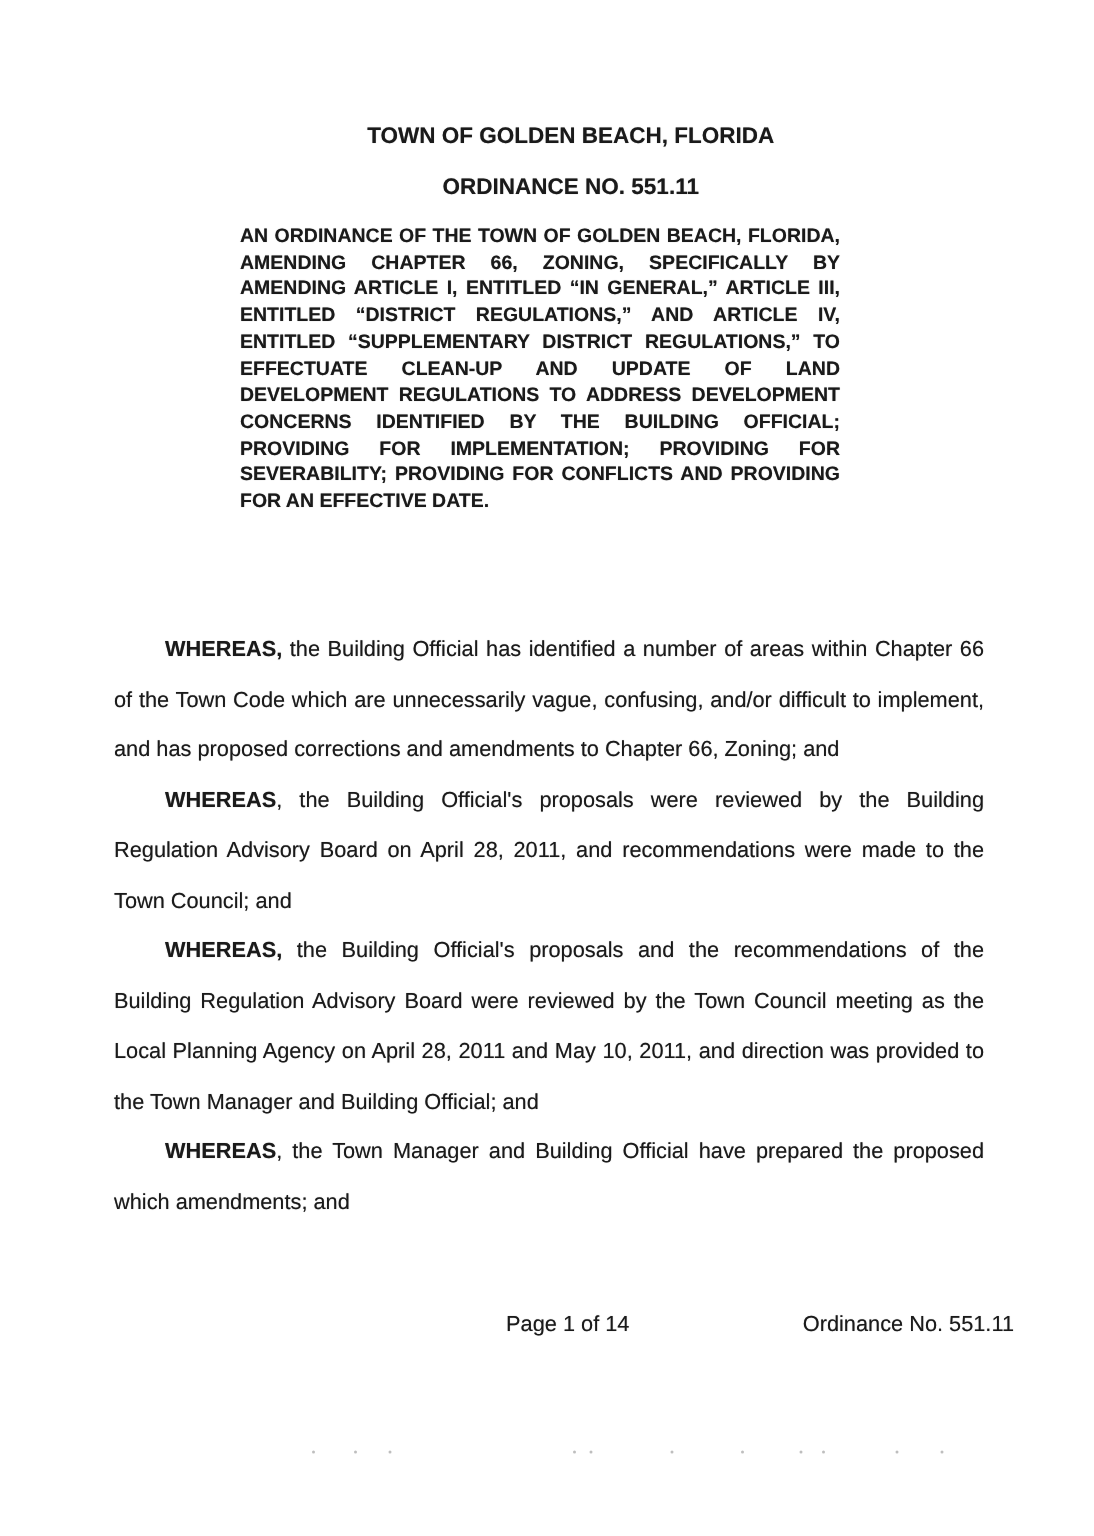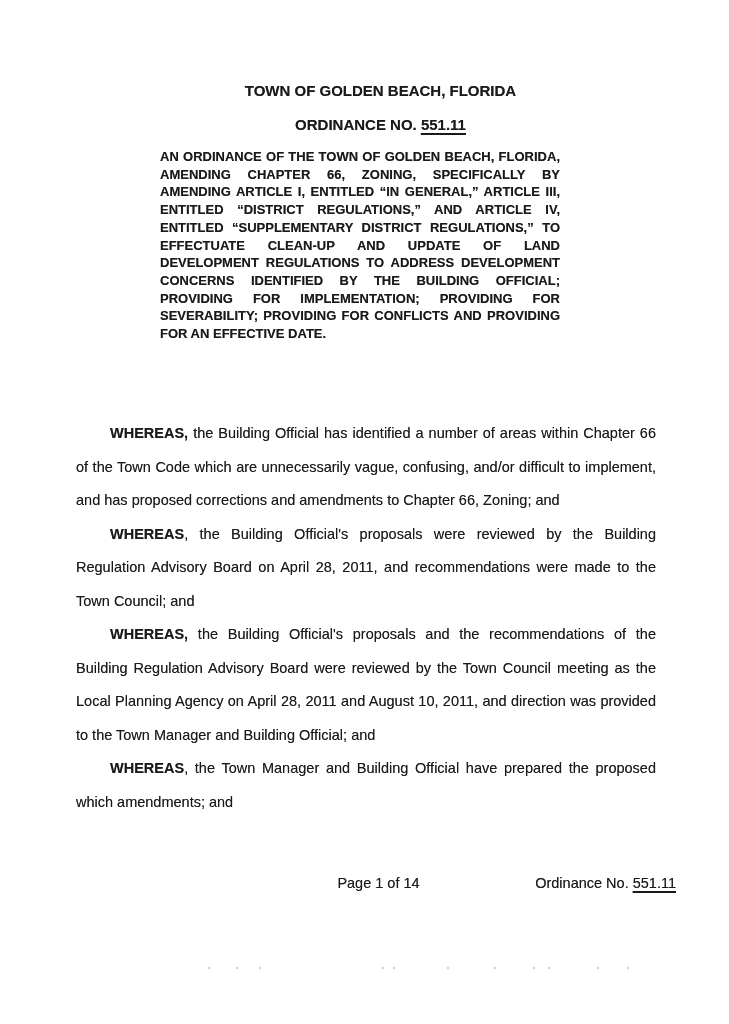--- a/index.html
+++ b/index.html
@@ -48,21 +48,20 @@
     line-height: 33.5px;
     text-align: justify;
     margin-top: 13px;
   }
   .body-block p {
     margin: 0;
     text-indent: 34px;
   }
   .body-block b { font-weight: bold; }
   .underlined {
-    text-decoration: underline;
     text-decoration-thickness: 1.5px;
     text-underline-offset: 2.5px;
   }
   .doc-footer {
     position: absolute;
     top: 875px;
     left: 0;
     width: 729px;
     height: 20px;
     font-size: 14.5px;
@@ -99,21 +98,21 @@
     <div><span>ORDINANCE NO. </span><span class="underlined">551.11</span></div>
   </header>
 
   <section class="caption-block">AN ORDINANCE OF THE TOWN OF GOLDEN BEACH, FLORIDA, AMENDING CHAPTER 66, ZONING, SPECIFICALLY BY AMENDING ARTICLE I, ENTITLED “IN GENERAL,” ARTICLE III, ENTITLED “DISTRICT REGULATIONS,” AND ARTICLE IV, ENTITLED “SUPPLEMENTARY DISTRICT REGULATIONS,” TO EFFECTUATE CLEAN-UP AND UPDATE OF LAND DEVELOPMENT REGULATIONS TO ADDRESS DEVELOPMENT CONCERNS IDENTIFIED BY THE BUILDING OFFICIAL; PROVIDING FOR IMPLEMENTATION; PROVIDING FOR SEVERABILITY; PROVIDING FOR CONFLICTS AND PROVIDING FOR AN EFFECTIVE DATE.</section>
 
   <main class="body-block" id="whereas-container">
     <p><b>WHEREAS,</b><span> the Building Official has identified a number of areas within Chapter 66 of the Town Code which are unnecessarily vague, confusing, and/or difficult to implement, and has proposed corrections and amendments to Chapter 66, Zoning; and</span></p>
 
     <p><b>WHEREAS</b><span>, the Building Official's proposals were reviewed by the Building Regulation Advisory Board on April 28, 2011, and recommendations were made to the Town Council; and</span></p>
 
-    <p><b>WHEREAS,</b><span> the Building Official's proposals and the recommendations of the Building Regulation Advisory Board were reviewed by the Town Council meeting as the Local Planning Agency on April 28, 2011 and August 10, 2011, and direction was provided to the Town Manager and Building Official; and</span></p>
+    <p><b>WHEREAS,</b><span> the Building Official's proposals and the recommendations of the Building Regulation Advisory Board were reviewed by the Town Council meeting as the Local Planning Agency on April 28, 2011 and May 10, 2011, and direction was provided to the Town Manager and Building Official; and</span></p>
 
     <p><b>WHEREAS</b><span>, the Town Manager and Building Official have prepared the proposed which amendments; and</span></p>
   </main>
 
   <footer class="doc-footer">
     <span class="footer-page">Page 1 of 14</span>
     <span class="footer-ord"><span>Ordinance No. </span><span class="underlined">551.11</span></span>
   </footer>
 
   <div id="artifact-layer">

